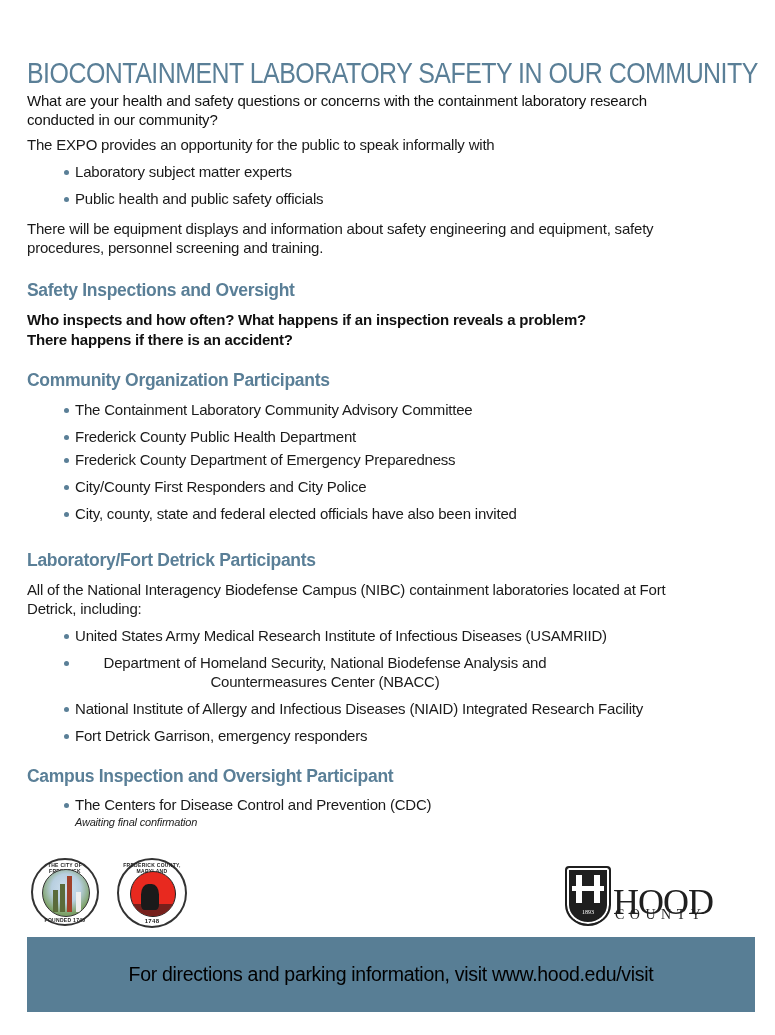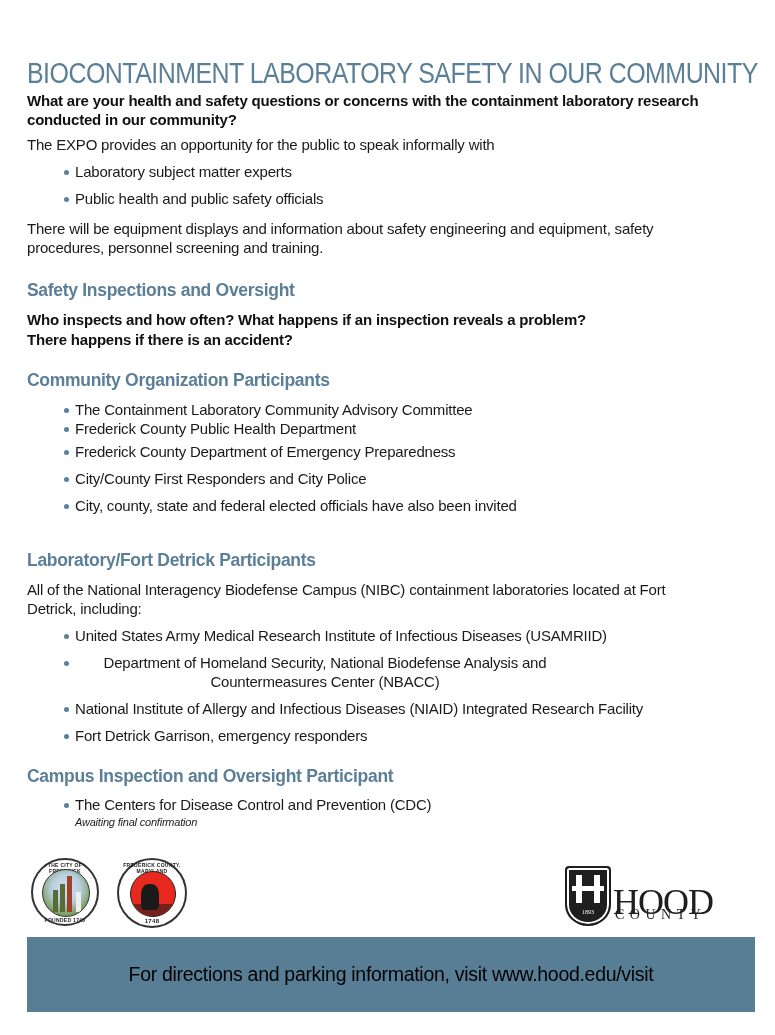--- a/index.html
+++ b/index.html
@@ -12,21 +12,21 @@
 
   .title {
     position: absolute; left: 27px; top: 38px;
     font-family: "Liberation Sans", sans-serif;
     font-size: 29px; color: #5a7f97; letter-spacing: -0.6px;
     transform: scaleX(0.86); transform-origin: left top; white-space: nowrap;
     font-weight: normal;
   }
   .lead-q {
     position: absolute; left: 27px; top: 91px; width: 690px;
-    font-size: 15px; font-weight: bold; line-height: 19px; color: #111;
+    font-size: 15px; font-weight: normal; line-height: 19px; color: #111;
     letter-spacing: -0.2px;
   }
   .para {
     position: absolute; left: 27px; font-size: 15px; line-height: 19px; color: #1a1a1a;
     letter-spacing: -0.2px;
   }
   .h2 {
     position: absolute; left: 27px; font-size: 17.5px; font-weight: bold; color: #5a7f97;
     letter-spacing: -0.3px; white-space: nowrap;
   }
@@ -129,21 +129,21 @@
   </ul>
 
   <div class="para" style="top:219px; width:680px;">There will be equipment displays and information about safety engineering and equipment, safety procedures, personnel screening and training.</div>
 
   <h2 class="h2" style="top:280px; margin:0;">Safety Inspections and Oversight</h2>
   <div class="bq" style="top:310px;">Who inspects and how often? What happens if an inspection reveals a problem?</div>
   <div class="bq" style="top:330px;">There happens if there is an accident?</div>
 
   <h2 class="h2" style="top:370px; margin:0;">Community Organization Participants</h2>
   <ul class="blist" style="top:400px;">
-    <li style=""><span class="dot"></span><span>The Containment Laboratory Community Advisory Committee</span></li>
+    <li style="margin-bottom:8px;"><span class="dot"></span><span>The Containment Laboratory Community Advisory Committee</span></li>
     <li style="margin-bottom:4px;"><span class="dot"></span><span>Frederick County Public Health Department</span></li>
     <li style="margin-bottom:8px;"><span class="dot"></span><span>Frederick County Department of Emergency Preparedness</span></li>
     <li style="margin-bottom:8px;"><span class="dot"></span><span>City/County First Responders and City Police</span></li>
     <li><span class="dot"></span><span>City, county, state and federal elected officials have also been invited</span></li>
   </ul>
 
   <h2 class="h2" style="top:550px; margin:0;">Laboratory/Fort Detrick Participants</h2>
   <div class="para" style="top:580px; width:670px;">All of the National Interagency Biodefense Campus (NIBC) containment laboratories located at Fort Detrick, including:</div>
   <ul class="blist" style="top:626px; width:650px;">
     <li style="margin-bottom:8px;"><span class="dot"></span><span>United States Army Medical Research Institute of Infectious Diseases (USAMRIID)</span></li>

